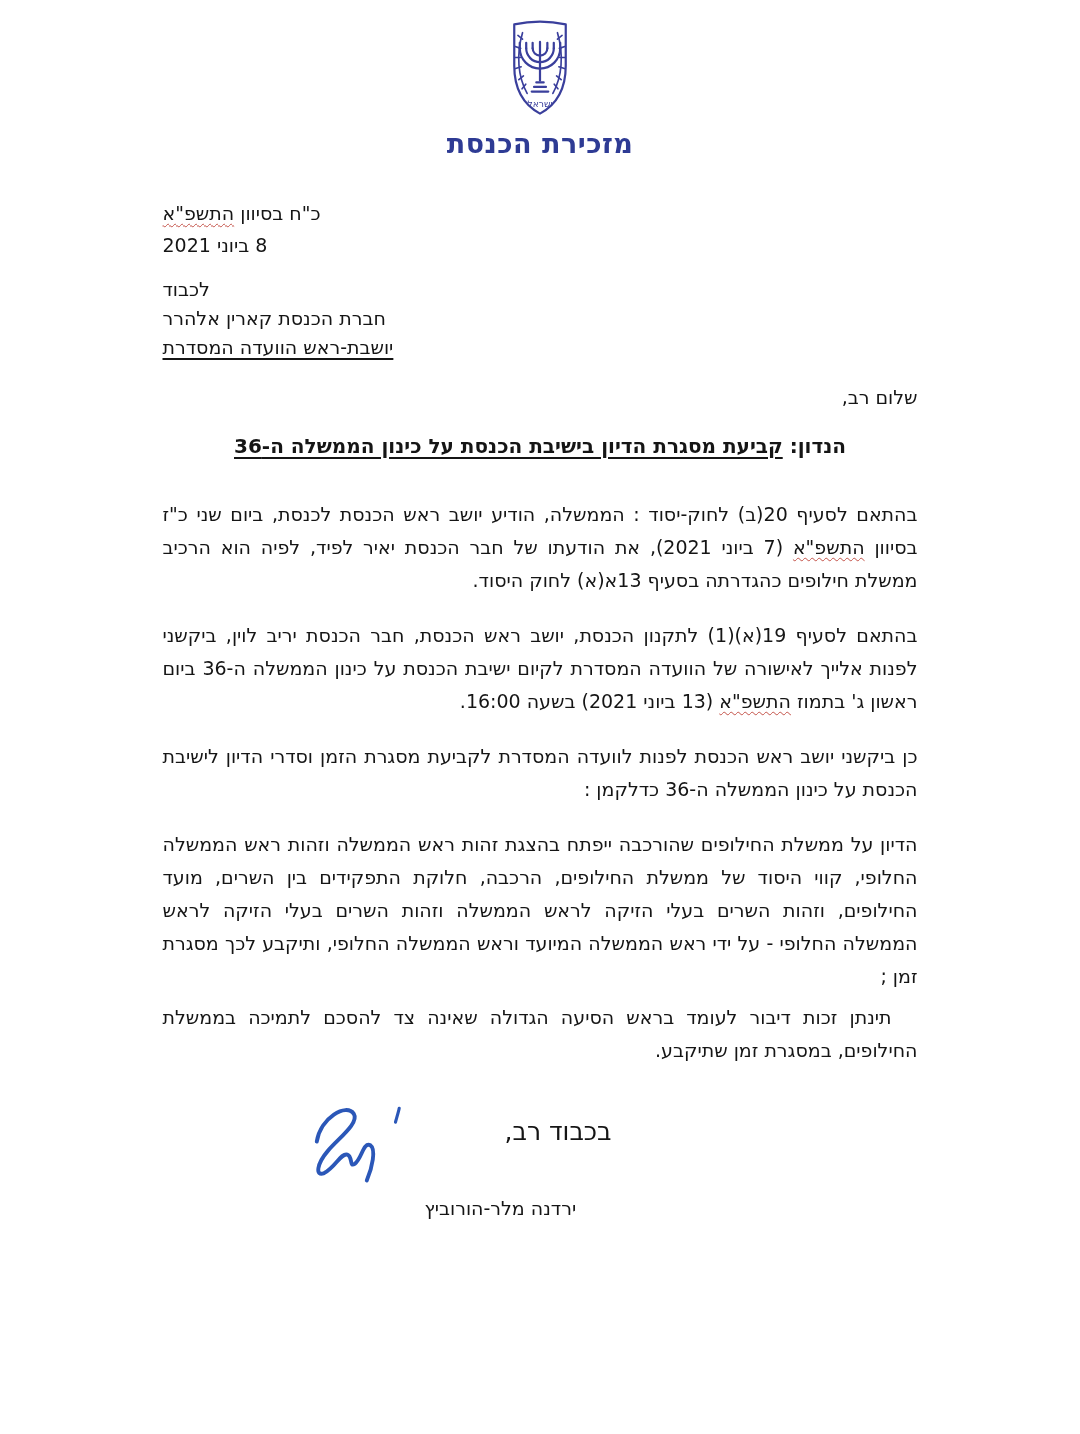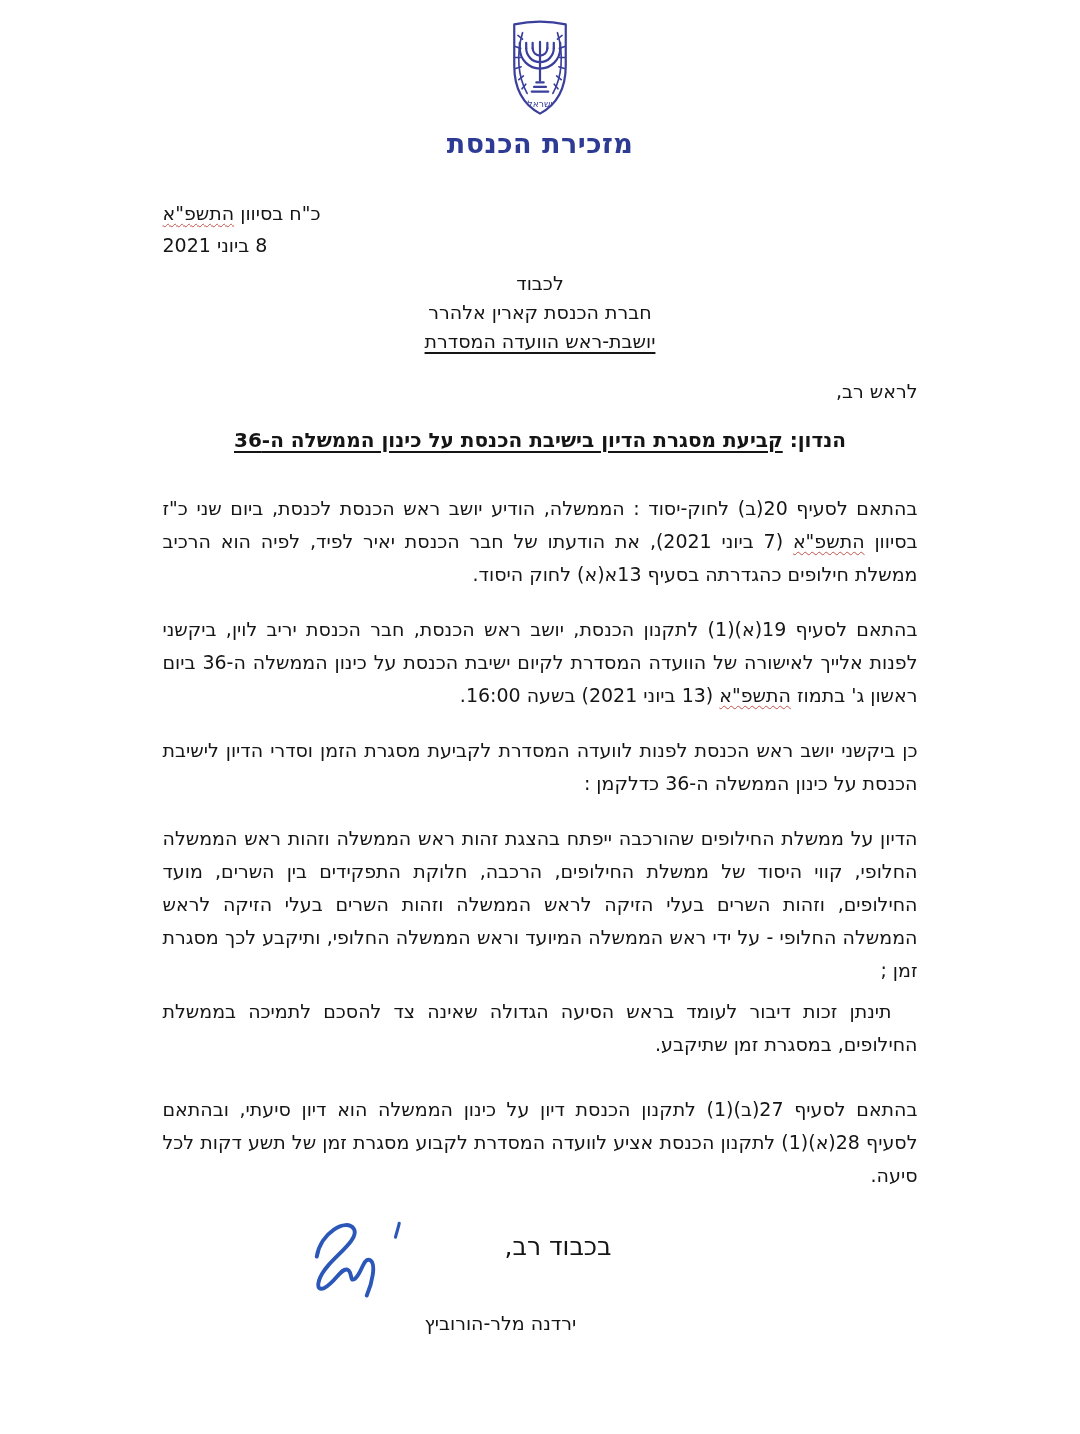--- a/index.html
+++ b/index.html
@@ -23,21 +23,21 @@
     color:#2e3b94;
     letter-spacing:0.5px;
   }
   
   .date-block{
     margin-top:38px;
     text-align:left;
     font-size:19px;line-height:32px;
   }
   
-  .recipient{margin-top:8px;font-size:19px;line-height:29px;text-align:center;}
+  .recipient{margin-top:14px;font-size:19px;line-height:29px;text-align:left;}
   .greeting{margin-top:24px;font-size:19px;}
   
   .subject{
     margin-top:26px;text-align:center;
     font-size:20px;font-weight:700;
   }
   .u{text-decoration:underline;text-underline-offset:4px;text-decoration-thickness:1.5px;}
   .wavy{
     text-decoration-line:underline;
     text-decoration-style:wavy;
@@ -94,33 +94,32 @@
     <div><span>כ"ח בסיוון </span><span class="wavy">התשפ"א</span></div>
     <div>8 ביוני 2021</div>
   </div>
 
   <div class="recipient">
     <div>לכבוד</div>
     <div>חברת הכנסת קארין אלהרר</div>
     <div class="u">יושבת-ראש הוועדה המסדרת</div>
   </div>
 
-  <div class="greeting">לראש רב,</div>
+  <div class="greeting">שלום רב,</div>
 
   <div class="subject">
     <span>הנדון: </span><span class="u">קביעת מסגרת הדיון בישיבת הכנסת על כינון הממשלה ה-36</span>
   </div>
 
   <div class="body">
     <p><span>בהתאם לסעיף 20(ב) לחוק-יסוד : הממשלה, הודיע יושב ראש הכנסת לכנסת, ביום שני כ"ז בסיוון </span><span class="wavy">התשפ"א</span><span> (7 ביוני 2021), את הודעתו של חבר הכנסת יאיר לפיד, לפיה הוא הרכיב ממשלת חילופים כהגדרתה בסעיף 13א(א) לחוק היסוד.</span></p>
     <p><span>בהתאם לסעיף 19(א)(1) לתקנון הכנסת, יושב ראש הכנסת, חבר הכנסת יריב לוין, ביקשני לפנות אלייך לאישורה של הוועדה המסדרת לקיום ישיבת הכנסת על כינון הממשלה ה-36 ביום ראשון ג' בתמוז </span><span class="wavy">התשפ"א</span><span> (13 ביוני 2021) בשעה 16:00.</span></p>
     <p>כן ביקשני יושב ראש הכנסת לפנות לוועדה המסדרת לקביעת מסגרת הזמן וסדרי הדיון לישיבת הכנסת על כינון הממשלה ה-36 כדלקמן :</p>
     <p class="tight">הדיון על ממשלת החילופים שהורכבה ייפתח בהצגת זהות ראש הממשלה וזהות ראש הממשלה החלופי, קווי היסוד של ממשלת החילופים, הרכבה, חלוקת התפקידים בין השרים, מועד החילופים, וזהות השרים בעלי הזיקה לראש הממשלה וזהות השרים בעלי הזיקה לראש הממשלה החלופי - על ידי ראש הממשלה המיועד וראש הממשלה החלופי, ותיקבע לכך מסגרת זמן ;</p>
     <p class="note">תינתן זכות דיבור לעומד בראש הסיעה הגדולה שאינה צד להסכם לתמיכה בממשלת החילופים, במסגרת זמן שתיקבע.</p>
-    <p>בהתאם לסעיף 27(ב)(1) לתקנון הכנסת דיון על כינון הממשלה הוא דיון סיעתי, ובהתאם לסעיף 28(א)(1) לתקנון הכנסת אציע לוועדה המסדרת לקבוע מסגרת זמן של תשע דקות לכל סיעה.</p>
   </div>
 
   <div class="signoff">
     <div class="closing">בכבוד רב,</div>
     <svg class="sig" width="122" height="88" viewBox="0 0 130 95" aria-hidden="true">
       <g fill="none" stroke="#2b57b8" stroke-linecap="round" stroke-linejoin="round">
         <path stroke-width="4.2" d="M14 46 C18 20 46 4 54 16 C60 26 38 42 26 56 C14 70 12 84 22 80 C34 74 40 58 47 60 C53 62 49 74 55 70 C63 64 64 46 72 50 C78 54 74 74 68 88"></path>
         <path stroke-width="3.4" d="M103 10 C102 15 100 21 99 25"></path>
       </g>
     </svg>

